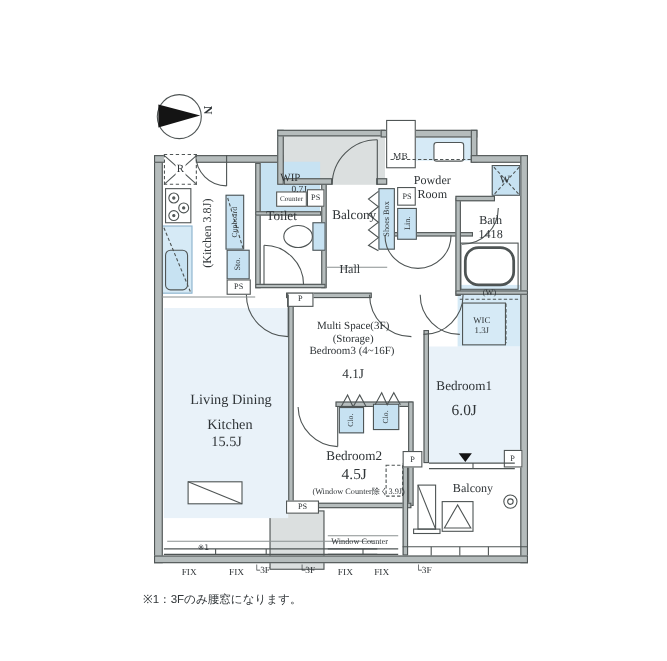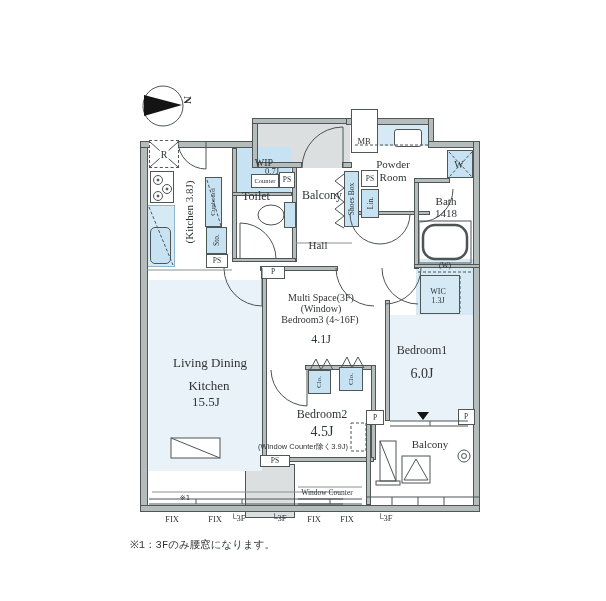--- a/index.html
+++ b/index.html
@@ -208,48 +208,48 @@
   <div class="lbl" style="left:459px;top:164px;font-size:10px">W</div>
   <div class="lbl" style="left:370px;top:179px;font-size:7.5px">PS</div>
   <div class="vlbl" style="left:370px;top:203px;font-size:7.5px">Lin.</div>
   <div class="lbl" style="left:446px;top:201px;font-size:11px">Bath</div>
   <div class="lbl" style="left:446px;top:213px;font-size:11px">1418</div>
   <div class="lbl" style="left:318px;top:245px;font-size:11px">Hall</div>
   <div class="vlbl" style="left:216px;top:240px;font-size:7.5px">Sto.</div>
   <div class="lbl" style="left:217px;top:261px;font-size:7.5px">PS</div>
   <div class="lbl" style="left:273px;top:272px;font-size:7.5px">P</div>
   <div class="lbl" style="left:321px;top:297px;font-size:10px">Multi Space(3F)</div>
-  <div class="lbl" style="left:321px;top:308px;font-size:10px">(Window)</div>
+  <div class="lbl" style="left:321px;top:308px;font-size:10px">(Storage)</div>
   <div class="lbl" style="left:320px;top:319px;font-size:10px">Bedroom3 (4~16F)</div>
   <div class="lbl" style="left:321px;top:340px;font-size:12px">4.1J</div>
   <div class="lbl" style="left:445px;top:266px;font-size:7.5px">(W)</div>
   <div class="lbl" style="left:438px;top:292px;font-size:8px">WIC</div>
   <div class="lbl" style="left:438px;top:301px;font-size:8px">1.3J</div>
   <div class="lbl" style="left:422px;top:351px;font-size:12px">Bedroom1</div>
   <div class="lbl" style="left:422px;top:374px;font-size:14px">6.0J</div>
   <div class="vlbl" style="left:319px;top:382px;font-size:7px">Clo.</div>
   <div class="vlbl" style="left:351px;top:379px;font-size:7px">Clo.</div>
   <div class="lbl" style="left:322px;top:415px;font-size:12px">Bedroom2</div>
   <div class="lbl" style="left:322px;top:432px;font-size:14px">4.5J</div>
-  <div class="lbl" style="left:303px;top:447px;font-size:7.5px;font-family:Liberation Sans, sans-serif">(Window Counter除く3.9J)</div>
+  <div class="lbl" style="left:326px;top:447px;font-size:7.5px;font-family:Liberation Serif, serif">(Window Counter除く3.9J)</div>
   <div class="lbl" style="left:210px;top:363px;font-size:13px">Living Dining</div>
   <div class="lbl" style="left:209px;top:386px;font-size:13px">Kitchen</div>
   <div class="lbl" style="left:206px;top:402px;font-size:13px">15.5J</div>
   <div class="lbl" style="left:430px;top:444px;font-size:11px">Balcony</div>
   <div class="lbl" style="left:375px;top:418px;font-size:7.5px">P</div>
   <div class="lbl" style="left:466px;top:417px;font-size:7.5px">P</div>
   <div class="lbl" style="left:275px;top:461px;font-size:7.5px">PS</div>
   <div class="lbl" style="left:327px;top:493px;font-size:7.5px">Window Counter</div>
   <div class="lbl" style="left:185px;top:499px;font-size:7px;font-family:'DejaVu Sans',sans-serif">※1</div>
 
   <div class="lbl" style="left:172px;top:520px;font-size:8.5px">FIX</div>
   <div class="lbl" style="left:215px;top:520px;font-size:8.5px">FIX</div>
   <div class="lbl" style="left:238px;top:519px;font-size:8.5px">└3F</div>
   <div class="lbl" style="left:279px;top:519px;font-size:8.5px">└3F</div>
   <div class="lbl" style="left:314px;top:520px;font-size:8.5px">FIX</div>
   <div class="lbl" style="left:347px;top:520px;font-size:8.5px">FIX</div>
   <div class="lbl" style="left:385px;top:519px;font-size:8.5px">└3F</div>
 
-  <div class="abs" style="left:130px;top:537px;font-size:10.5px;font-family:Liberation Mono, monospace;color:#2f3437">※1：3Fのみ腰窓になります。</div>
+  <div class="abs" style="left:130px;top:537px;font-size:10.5px;font-family:Liberation Sans, sans-serif;color:#2f3437">※1：3Fのみ腰窓になります。</div>
 
   <div class="vlbl" style="left:213px;top:202px;font-size:7px">Cupboard</div>
   <div class="lbl" style="left:164px;top:154px;font-size:10px;background:#fff;padding:0 1px">R</div>
 </div>
 
 </body></html>

